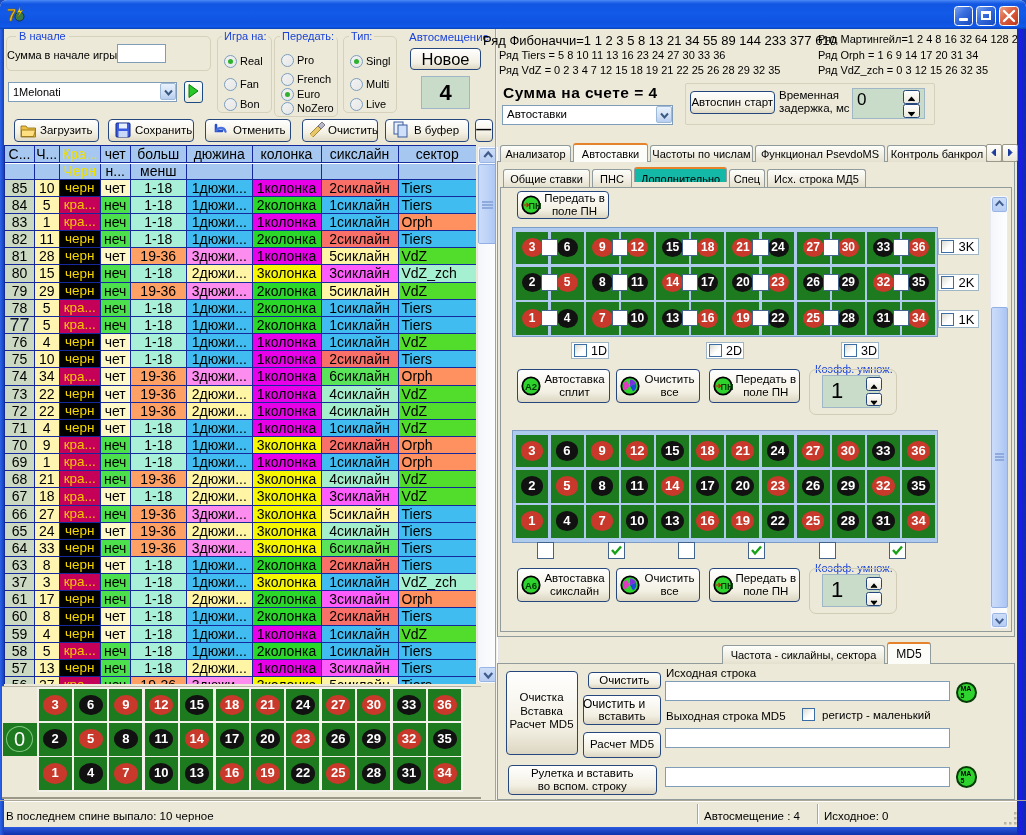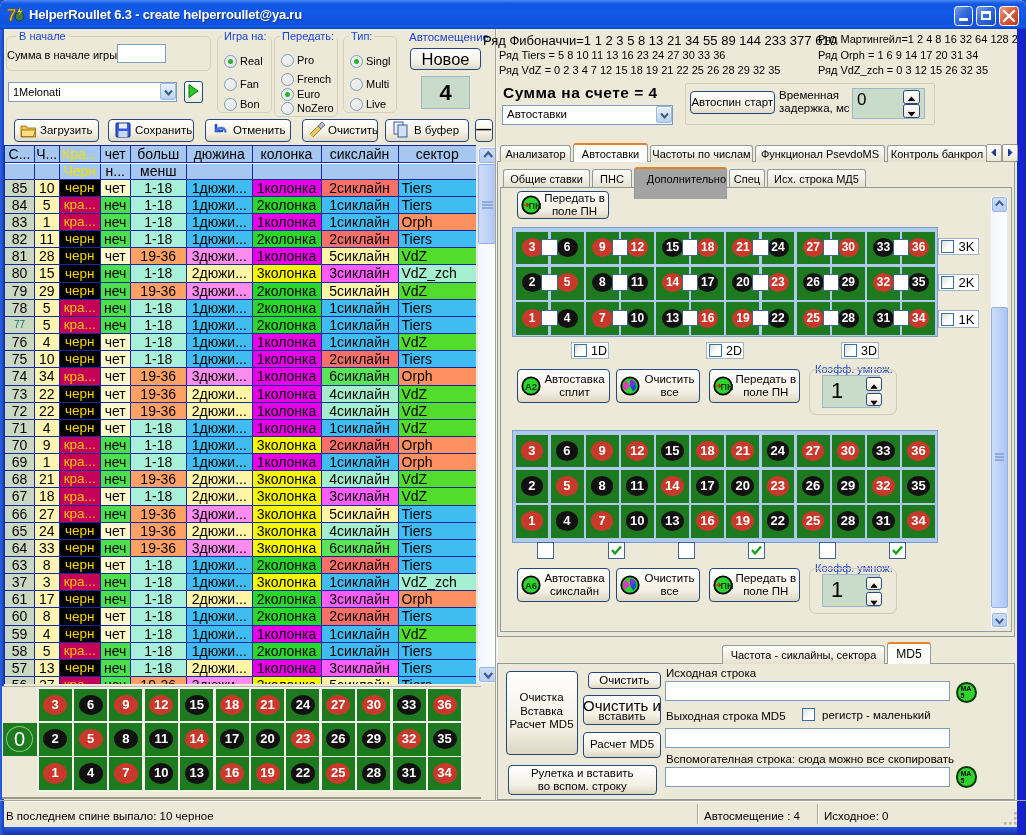--- a/index.html
+++ b/index.html
@@ -9,21 +9,20 @@
 .circ{position:absolute;border-radius:50%;color:#fff;font-weight:bold;text-align:center;}
 .gcell{position:absolute;background:#1e7a1e;}
 </style></head><body>
 <div id="win">
 <div style="position:absolute;left:0px;top:0px;width:1026px;height:29px;background:linear-gradient(180deg,#4a8af5 0%,#2b6ceb 7%,#1156e3 14%,#135ae9 45%,#0e53e0 78%,#1159ea 92%,#0a43b4 100%);"></div>
     <svg style="position:absolute;left:7px;top:5px;width:19px;height:19px;" viewBox="0 0 19 19">
 <text x="0" y="16" font-size="17" font-weight="bold" fill="#e8b820" stroke="#7a5a00" stroke-width="0.7" font-family="Liberation Serif">7</text>
 <circle cx="12.5" cy="11.5" r="4.5" fill="#3a7a4a" stroke="#123" stroke-width="0.8"></circle>
 <path d="M13 2 L10 8 L13 7 L11 12 L16 5 L13 6 Z" fill="#ffe000" stroke="#806000" stroke-width="0.4"></path>
 </svg>
-    <div style="position:absolute;left:29px;top:7px;width:700px;height:18px;color:#fff;font-size:13px;font-weight:bold;letter-spacing:-0.2px;text-shadow:1px 1px 1px #1a3a8a;">HelperRoullet 6.3 - create helperroullet@ya.ru</div>
     <div style="position:absolute;left:953.5px;top:6px;width:19.5px;height:19.5px;background:linear-gradient(135deg,#7ba4ef 0%,#3a6fe0 40%,#2155c8 80%,#1c4ab8 100%);border:1px solid #fff;border-radius:3.5px;">
       <div style="position:absolute;left:4px;top:11px;width:9px;height:3px;background:#fff;border-radius:1px;"></div>
     </div>
     <div style="position:absolute;left:976px;top:6px;width:19.5px;height:19.5px;background:linear-gradient(135deg,#7ba4ef 0%,#3a6fe0 40%,#2155c8 80%,#1c4ab8 100%);border:1px solid #fff;border-radius:3.5px;">
       <div style="position:absolute;left:3.5px;top:3.5px;width:10px;height:9.5px;border:2px solid #fff;border-top-width:3px;"></div>
     </div>
     <div style="position:absolute;left:999px;top:6px;width:19.5px;height:19.5px;background:linear-gradient(135deg,#eda283 0%,#dd6547 40%,#cc4425 80%,#b03a1c 100%);border:1px solid #fff;border-radius:3.5px;">
       <svg style="position:absolute;left:2px;top:2px" width="14" height="14" viewBox="0 0 14 14">
         <path d="M2 2 L12 12 M12 2 L2 12" stroke="#fff" stroke-width="2.4" stroke-linecap="round"></path>
       </svg>
@@ -207,21 +206,21 @@
       <div style="position:absolute;left:393.5px;top:137px;width:78.5px;height:17px;background:#52dc2c;border-right:1px solid #15289c;border-bottom:1px solid #15289c;font-size:14px;color:#000;text-align:left;padding-left:3px;line-height:16px;white-space:nowrap;overflow:hidden;">VdZ</div>
       <div style="position:absolute;left:0px;top:154px;width:30px;height:17px;background:#cbd9c3;border-right:1px solid #15289c;border-bottom:1px solid #15289c;font-size:14px;color:#000;text-align:center;line-height:16px;white-space:nowrap;overflow:hidden;">78</div>
       <div style="position:absolute;left:30px;top:154px;width:24.5px;height:17px;background:#fff5b0;border-right:1px solid #15289c;border-bottom:1px solid #15289c;font-size:14px;color:#000;text-align:center;line-height:16px;white-space:nowrap;overflow:hidden;">5</div>
       <div style="position:absolute;left:54.5px;top:154px;width:41.5px;height:17px;background:#c40058;border-right:1px solid #15289c;border-bottom:1px solid #15289c;font-size:13.5px;color:#f5c800;text-align:center;line-height:16px;white-space:nowrap;overflow:hidden;">кра...</div>
       <div style="position:absolute;left:96px;top:154px;width:29.5px;height:17px;background:#4ce04c;border-right:1px solid #15289c;border-bottom:1px solid #15289c;font-size:14px;color:#000;text-align:center;line-height:16px;white-space:nowrap;overflow:hidden;">неч</div>
       <div style="position:absolute;left:125.5px;top:154px;width:56.5px;height:17px;background:#a8f0d8;border-right:1px solid #15289c;border-bottom:1px solid #15289c;font-size:14px;color:#000;text-align:center;line-height:16px;white-space:nowrap;overflow:hidden;">1-18</div>
       <div style="position:absolute;left:182px;top:154px;width:65.5px;height:17px;background:#40bcf0;border-right:1px solid #15289c;border-bottom:1px solid #15289c;font-size:14px;color:#000;text-align:center;line-height:16px;white-space:nowrap;overflow:hidden;">1дюжи...</div>
       <div style="position:absolute;left:247.5px;top:154px;width:69.0px;height:17px;background:#2ad82a;border-right:1px solid #15289c;border-bottom:1px solid #15289c;font-size:14px;color:#000;text-align:center;line-height:16px;white-space:nowrap;overflow:hidden;">2колонка</div>
       <div style="position:absolute;left:316.5px;top:154px;width:77.0px;height:17px;background:#40bcf0;border-right:1px solid #15289c;border-bottom:1px solid #15289c;font-size:14px;color:#000;text-align:center;line-height:16px;white-space:nowrap;overflow:hidden;">1сиклайн</div>
       <div style="position:absolute;left:393.5px;top:154px;width:78.5px;height:17px;background:#40bcf0;border-right:1px solid #15289c;border-bottom:1px solid #15289c;font-size:14px;color:#000;text-align:left;padding-left:3px;line-height:16px;white-space:nowrap;overflow:hidden;">Tiers</div>
-      <div style="position:absolute;left:0px;top:171px;width:30px;height:17px;background:#cbd9c3;border-right:1px solid #15289c;border-bottom:1px solid #15289c;font-size:10px;color:#0f766e;text-align:center;line-height:16px;white-space:nowrap;overflow:hidden;">77</div>
+      <div style="position:absolute;left:0px;top:171px;width:30px;height:17px;background:#cbd9c3;border-right:1px solid #15289c;border-bottom:1px solid #15289c;font-size:18px;color:#0f172a;text-align:center;line-height:16px;white-space:nowrap;overflow:hidden;">77</div>
       <div style="position:absolute;left:30px;top:171px;width:24.5px;height:17px;background:#fff5b0;border-right:1px solid #15289c;border-bottom:1px solid #15289c;font-size:14px;color:#000;text-align:center;line-height:16px;white-space:nowrap;overflow:hidden;">5</div>
       <div style="position:absolute;left:54.5px;top:171px;width:41.5px;height:17px;background:#c40058;border-right:1px solid #15289c;border-bottom:1px solid #15289c;font-size:13.5px;color:#f5c800;text-align:center;line-height:16px;white-space:nowrap;overflow:hidden;">кра...</div>
       <div style="position:absolute;left:96px;top:171px;width:29.5px;height:17px;background:#4ce04c;border-right:1px solid #15289c;border-bottom:1px solid #15289c;font-size:14px;color:#000;text-align:center;line-height:16px;white-space:nowrap;overflow:hidden;">неч</div>
       <div style="position:absolute;left:125.5px;top:171px;width:56.5px;height:17px;background:#a8f0d8;border-right:1px solid #15289c;border-bottom:1px solid #15289c;font-size:14px;color:#000;text-align:center;line-height:16px;white-space:nowrap;overflow:hidden;">1-18</div>
       <div style="position:absolute;left:182px;top:171px;width:65.5px;height:17px;background:#40bcf0;border-right:1px solid #15289c;border-bottom:1px solid #15289c;font-size:14px;color:#000;text-align:center;line-height:16px;white-space:nowrap;overflow:hidden;">1дюжи...</div>
       <div style="position:absolute;left:247.5px;top:171px;width:69.0px;height:17px;background:#2ad82a;border-right:1px solid #15289c;border-bottom:1px solid #15289c;font-size:14px;color:#000;text-align:center;line-height:16px;white-space:nowrap;overflow:hidden;">2колонка</div>
       <div style="position:absolute;left:316.5px;top:171px;width:77.0px;height:17px;background:#40bcf0;border-right:1px solid #15289c;border-bottom:1px solid #15289c;font-size:14px;color:#000;text-align:center;line-height:16px;white-space:nowrap;overflow:hidden;">1сиклайн</div>
       <div style="position:absolute;left:393.5px;top:171px;width:78.5px;height:17px;background:#40bcf0;border-right:1px solid #15289c;border-bottom:1px solid #15289c;font-size:14px;color:#000;text-align:left;padding-left:3px;line-height:16px;white-space:nowrap;overflow:hidden;">Tiers</div>
       <div style="position:absolute;left:0px;top:188px;width:30px;height:17px;background:#cbd9c3;border-right:1px solid #15289c;border-bottom:1px solid #15289c;font-size:14px;color:#000;text-align:center;line-height:16px;white-space:nowrap;overflow:hidden;">76</div>
       <div style="position:absolute;left:30px;top:188px;width:24.5px;height:17px;background:#fff5b0;border-right:1px solid #15289c;border-bottom:1px solid #15289c;font-size:14px;color:#000;text-align:center;line-height:16px;white-space:nowrap;overflow:hidden;">4</div>
@@ -550,21 +549,21 @@
     <div style="position:absolute;left:887px;top:144.5px;width:100px;height:17px;background:linear-gradient(180deg,#fefefb,#f0eee2 60%,#e4e0ce);border:1px solid #919b9c;border-bottom:none;border-radius:3px 3px 0 0;font-size:11px;text-align:center;line-height:17px;white-space:nowrap;overflow:hidden;">Контроль банкрол</div>
     <div style="position:absolute;left:985.5px;top:144px;width:16px;height:17.5px;background:linear-gradient(180deg,#fff,#ece8d8);border:1px solid #9c9888;border-radius:2px;"><svg width="14" height="15" viewBox="0 0 14 15">
         <path d="M8.5 4 L5 7.5 L8.5 11 Z" fill="#1a3a9c" stroke="#1a3a9c" stroke-width="1"></path>
       </svg></div>
     <div style="position:absolute;left:1001.5px;top:144px;width:16px;height:17.5px;background:linear-gradient(180deg,#fff,#ece8d8);border:1px solid #9c9888;border-radius:2px;"><svg width="14" height="15" viewBox="0 0 14 15">
         <path d="M5.5 4 L9 7.5 L5.5 11 Z" fill="#1a3a9c" stroke="#1a3a9c" stroke-width="1"></path>
       </svg></div>
     <div style="position:absolute;left:500px;top:187px;width:512px;height:445px;background:#ece9d8;border:1px solid #919b9c;"></div>
     <div style="position:absolute;left:503px;top:169px;width:87px;height:18px;background:linear-gradient(180deg,#fefefb,#f0eee2 60%,#e4e0ce);border:1px solid #919b9c;border-bottom:none;border-radius:3px 3px 0 0;font-size:11px;text-align:center;line-height:18px;white-space:nowrap;overflow:hidden;">Общие ставки</div>
     <div style="position:absolute;left:592px;top:169px;width:40px;height:18px;background:linear-gradient(180deg,#fefefb,#f0eee2 60%,#e4e0ce);border:1px solid #919b9c;border-bottom:none;border-radius:3px 3px 0 0;font-size:11px;text-align:center;line-height:18px;white-space:nowrap;overflow:hidden;">ПНС</div>
-    <div style="position:absolute;left:634px;top:167px;width:93px;height:32px;background:#a3a3a3;border:1px solid #919b9c;border-bottom:none;border-radius:3px 3px 0 0;border-top:2.5px solid #e5832c;z-index:5;font-size:11px;text-align:right;line-height:20px;white-space:nowrap;overflow:hidden;">Дополнительно</div>
+    <div style="position:absolute;left:634px;top:167px;width:93px;height:15px;background:#14b8a6;border:1px solid #919b9c;border-bottom:none;border-radius:3px 3px 0 0;border-top:2.5px solid #e5832c;z-index:5;font-size:11px;text-align:center;line-height:20px;white-space:nowrap;overflow:hidden;">Дополнительно</div>
     <div style="position:absolute;left:729px;top:169px;width:36px;height:18px;background:linear-gradient(180deg,#fefefb,#f0eee2 60%,#e4e0ce);border:1px solid #919b9c;border-bottom:none;border-radius:3px 3px 0 0;font-size:11px;text-align:center;line-height:18px;white-space:nowrap;overflow:hidden;">Спец</div>
     <div style="position:absolute;left:767px;top:169px;width:99px;height:18px;background:linear-gradient(180deg,#fefefb,#f0eee2 60%,#e4e0ce);border:1px solid #919b9c;border-bottom:none;border-radius:3px 3px 0 0;font-size:11px;text-align:center;line-height:18px;white-space:nowrap;overflow:hidden;">Исх. строка МД5</div>
     <div style="position:absolute;left:517px;top:190.5px;width:92px;height:28.5px;background:linear-gradient(180deg,#fff,#f2efe2 70%,#dcd6c2);border:1.4px solid #26477d;border-radius:4px;"></div>
     <div style="position:absolute;left:522.5px;top:195.75px;width:18px;height:18px;">
       <svg width="20" height="20" viewBox="0 0 20 20" style="position:absolute;left:-1.2px;top:-1.2px">
         <circle cx="10" cy="10" r="8.7" fill="#2ed32e" stroke="#000" stroke-width="1.8"></circle>
         <path d="M2.5 10 L7 10 M5.5 8 L7.5 10 L5.5 12" stroke="#c02000" stroke-width="1.2" fill="none"></path>
         <text x="7.5" y="13.5" font-size="9" font-weight="bold" fill="#063a06" font-family="Liberation Sans">ПН</text>
       </svg>
     </div>
@@ -859,33 +858,32 @@
     <div style="position:absolute;left:497px;top:663px;width:518px;height:137px;background:#ece9d8;border:1px solid #919b9c;"></div>
     <div style="position:absolute;left:722px;top:644.5px;width:163px;height:19px;background:linear-gradient(180deg,#fefefb,#f0eee2 60%,#e4e0ce);border:1px solid #919b9c;border-bottom:none;border-radius:3px 3px 0 0;font-size:11px;text-align:center;line-height:19px;white-space:nowrap;overflow:hidden;">Частота - сиклайны, сектора</div>
     <div style="position:absolute;left:887px;top:642px;width:44px;height:21.5px;background:#fcfcf9;border:1px solid #919b9c;border-bottom:none;border-radius:3px 3px 0 0;border-top:2.5px solid #e5832c;z-index:5;font-size:12px;text-align:center;line-height:21.5px;white-space:nowrap;overflow:hidden;">MD5</div>
     <div style="position:absolute;left:506px;top:670.5px;width:71.5px;height:84px;background:linear-gradient(180deg,#fff,#f2efe2 70%,#dcd6c2);border:1.4px solid #26477d;border-radius:4px;"></div>
     <div style="position:absolute;left:506px;top:691.0px;width:71px;text-align:center;font-size:11.5px;">Очистка</div>
     <div style="position:absolute;left:506px;top:704.5px;width:71px;text-align:center;font-size:11.5px;">Вставка</div>
     <div style="position:absolute;left:506px;top:718.0px;width:71px;text-align:center;font-size:11.5px;">Расчет MD5</div>
     <div style="position:absolute;left:588px;top:671.5px;width:72.5px;height:17.5px;background:linear-gradient(180deg,#fff,#f2efe2 70%,#dcd6c2);border:1.4px solid #26477d;border-radius:4px;"></div>
     <div style="position:absolute;left:588px;top:673.75px;width:72.5px;text-align:center;font-size:11.5px;white-space:nowrap;">Очистить</div>
     <div style="position:absolute;left:583px;top:694.5px;width:78px;height:30.5px;background:linear-gradient(180deg,#fff,#f2efe2 70%,#dcd6c2);border:1.4px solid #26477d;border-radius:4px;"></div>
-    <div style="position:absolute;left:583px;top:696.75px;width:78px;text-align:center;font-size:15px;white-space:nowrap;">Очистить и</div>
+    <div style="position:absolute;left:583px;top:696.75px;width:78px;font-size:12px;white-space:nowrap;">Очистить и</div>
     <div style="position:absolute;left:583px;top:709.75px;width:78px;text-align:center;font-size:11.5px;white-space:nowrap;">вставить</div>
     <div style="position:absolute;left:583px;top:731.5px;width:78px;height:26.5px;background:linear-gradient(180deg,#fff,#f2efe2 70%,#dcd6c2);border:1.4px solid #26477d;border-radius:4px;"></div>
     <div style="position:absolute;left:583px;top:738.25px;width:78px;text-align:center;font-size:11.5px;white-space:nowrap;">Расчет MD5</div>
     <div style="position:absolute;left:507.5px;top:765px;width:149.5px;height:30px;background:linear-gradient(180deg,#fff,#f2efe2 70%,#dcd6c2);border:1.4px solid #26477d;border-radius:4px;"></div>
     <div style="position:absolute;left:507.5px;top:767.0px;width:149.5px;text-align:center;font-size:11.5px;white-space:nowrap;">Рулетка и  вставить</div>
     <div style="position:absolute;left:507.5px;top:780.0px;width:149.5px;text-align:center;font-size:11.5px;white-space:nowrap;">во вспом. строку</div>
     <div style="position:absolute;left:666px;top:667px;font-size:11.5px;">Исходная строка</div>
     <div style="position:absolute;left:665px;top:680.5px;width:284.5px;height:20.5px;background:#fff;border:1px solid #7f9db9;"></div>
     <div style="position:absolute;left:666px;top:710px;font-size:11.5px;">Выходная строка MD5</div>
     <div style="position:absolute;left:801.5px;top:707.5px;width:13.5px;height:13.5px;background:linear-gradient(135deg,#dcdcd4,#fff 60%);border:1px solid #3b6ea5;"></div>
     <div style="position:absolute;left:822px;top:708.5px;font-size:11.5px;">регистр  - маленький</div>
     <div style="position:absolute;left:665px;top:727.5px;width:284.5px;height:20.5px;background:#fff;border:1px solid #7f9db9;"></div>
-    <div style="position:absolute;left:666px;top:752.5px;font-size:11.5px;">Вспомогателная строка: сюда можно все скопировать</div>
     <div style="position:absolute;left:665px;top:766.5px;width:284.5px;height:20.5px;background:#fff;border:1px solid #7f9db9;"></div>
     <div style="position:absolute;left:955.5px;top:681.5px;width:21.5px;height:21.5px;border-radius:50%;background:#2ed32e;border:2px solid #063a06;">
       <span style="position:absolute;left:3px;top:1.5px;font-size:7px;font-weight:bold;color:#000;line-height:7px;">МА<br>5</span>
     </div>
     <div style="position:absolute;left:955.5px;top:766px;width:21.5px;height:21.5px;border-radius:50%;background:#2ed32e;border:2px solid #063a06;">
       <span style="position:absolute;left:3px;top:1.5px;font-size:7px;font-weight:bold;color:#000;line-height:7px;">МА<br>5</span>
     </div>
   </div>
 </body></html>

